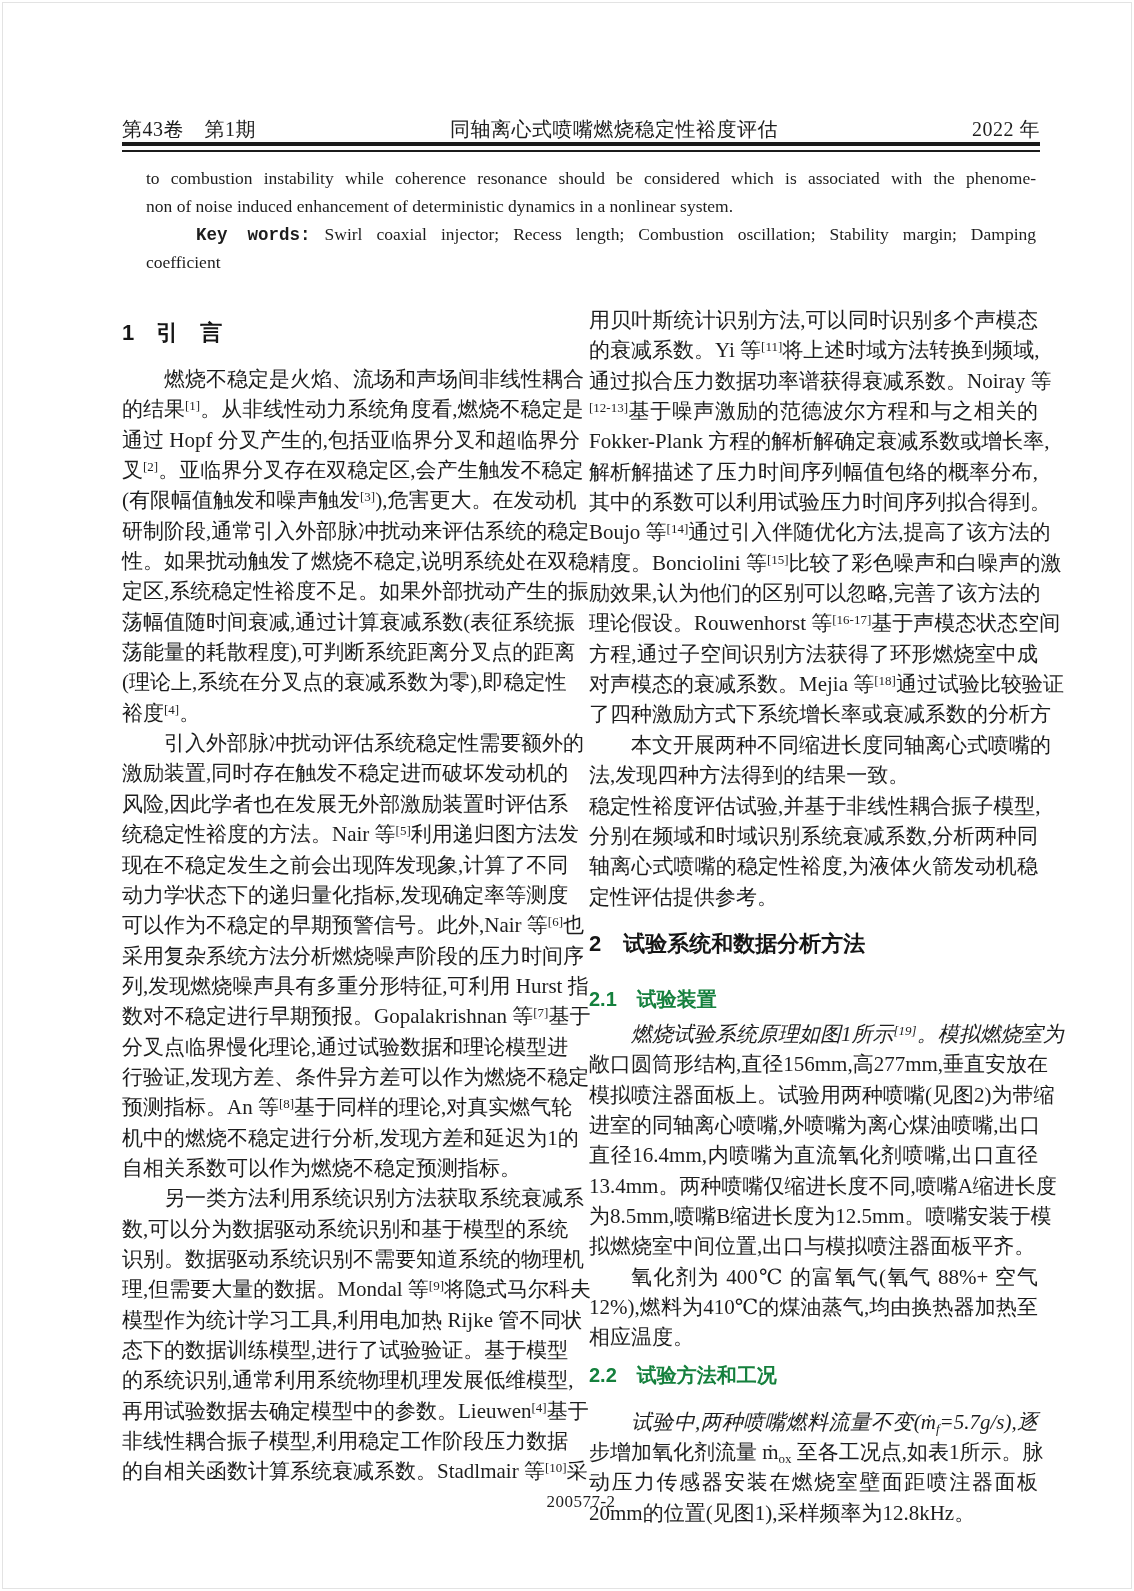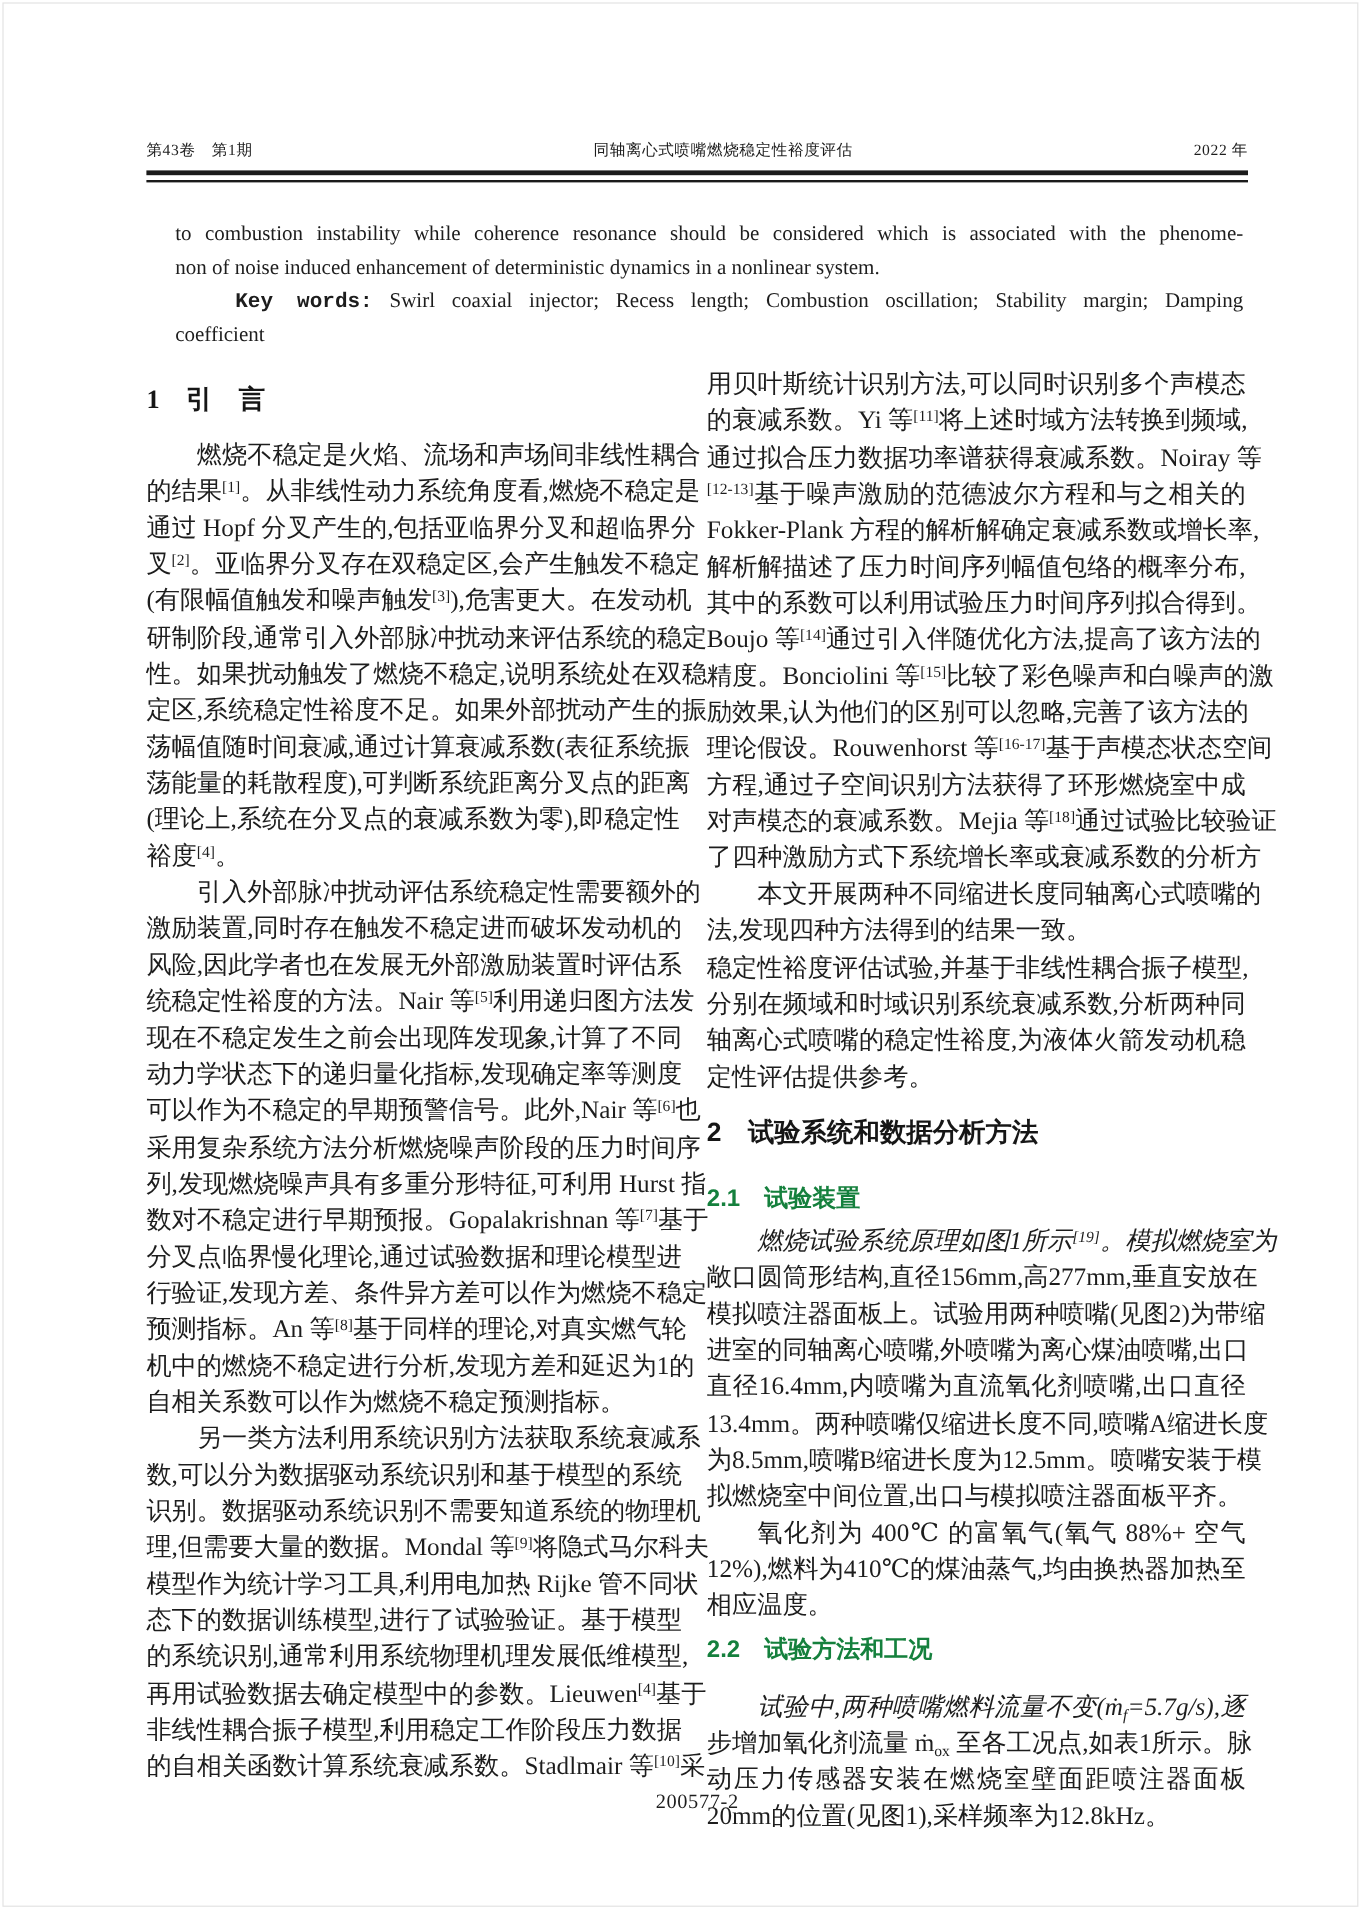--- a/index.html
+++ b/index.html
@@ -7,29 +7,29 @@
     width:1134px;height:1591px;position:relative;background:#ffffff;
     font-family:"Liberation Serif","DejaVu Serif",serif;
     color:#1d1d1d;overflow:hidden;
     -webkit-font-smoothing:antialiased;
   }
   .page-frame{position:absolute;left:2px;top:2px;right:2px;bottom:2px;border:1px solid #e3e3e3;pointer-events:none;}
   
   .journal-header{
     position:absolute;left:122px;top:116px;width:918px;
     display:flex;justify-content:space-between;align-items:baseline;
-    font-size:13px;letter-spacing:.5px;
+    font-size:20px;letter-spacing:.5px;
   }
   .header-rule{
     position:absolute;left:122px;top:142px;width:918px;height:4px;
     border-top:4px solid #1b1b1b;border-bottom:2px solid #1b1b1b;
   }
   
   .abstract{
-    position:absolute;left:146px;top:180px;width:890px;
+    position:absolute;left:146px;top:164px;width:890px;
     font-size:17.5px;line-height:28px;
   }
   .ab-line{height:28px;white-space:nowrap;}
   .ab-just{white-space:normal;text-align:justify;text-align-last:justify;}
   .kw-line{padding-left:50px;}
   .kw-label{font-weight:bold;font-family:Liberation Mono, monospace;}
   
   .col{position:absolute;font-size:21px;}
   #left-col{left:122px;top:318px;width:443px;}
   #right-col{left:589px;top:305px;width:449px;}
@@ -39,21 +39,21 @@
     overflow:visible;white-space:nowrap;
   }
   .tline.lastline{text-align-last:left;}
   .tline.first{padding-left:42px;}
   sup{font-size:13px;line-height:0;vertical-align:6px;}
   sub{font-size:13px;line-height:0;vertical-align:-4px;}
   .sec-h1{
     font-family:"Liberation Sans","DejaVu Sans",sans-serif;
     font-weight:bold;font-size:22px;line-height:30px;color:#161616;
   }
-  #left-col .sec-h1{margin:0 0 16px 0;font-family:Liberation Serif, serif;}
+  #left-col .sec-h1{margin:0 0 16px 0;}
   #right-col .sec-h1{margin:17px 0 26px 0;}
   .sec-h2{
     font-family:"Liberation Sans","DejaVu Sans",sans-serif;
     font-weight:bold;font-size:20px;line-height:28px;color:#15803d;
     margin:0 0 6px 0;
   }
   .sec-h2 + .tline{margin-top:0;font-style:italic;}
   #right-col .sec-h2.second{margin-top:8px;margin-bottom:18px;}
   
   .page-footer{

